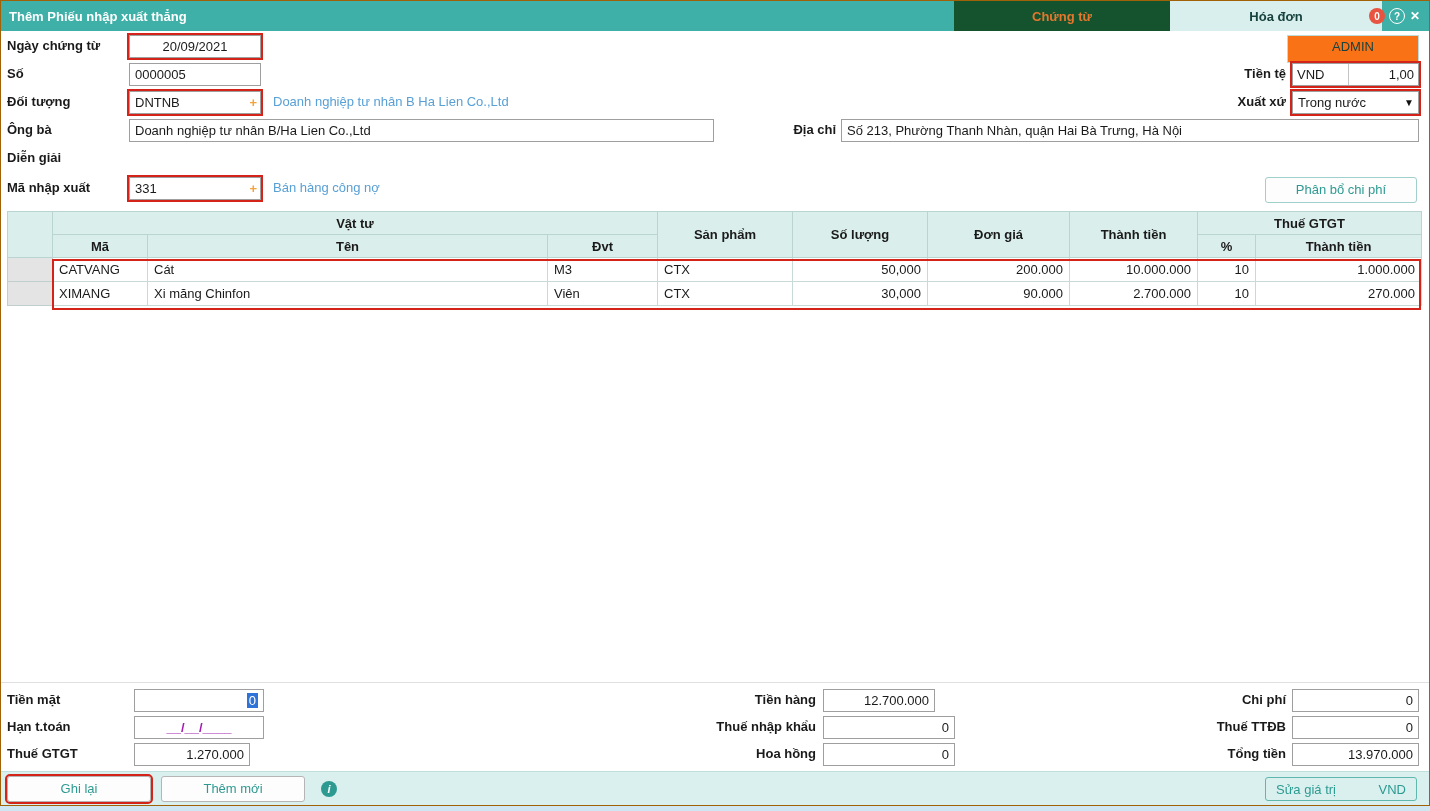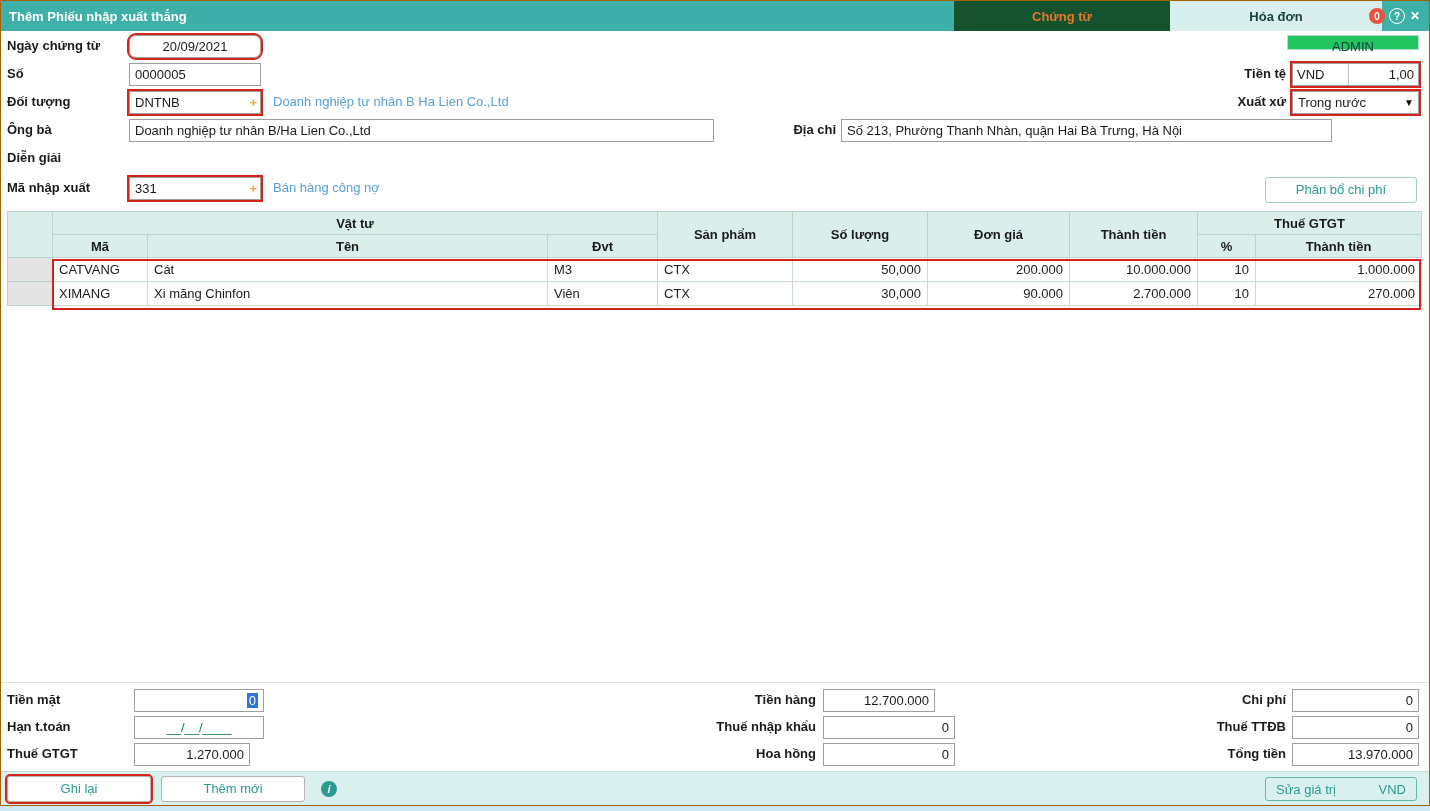--- a/index.html
+++ b/index.html
@@ -53,22 +53,22 @@
   }
   .inp-center { text-align:center; }
   .inp-right { text-align:right; }
   .red-outline { outline:2px solid #d42318; outline-offset:0; }
   .blue-text { position:absolute; line-height:24px; color:#58a0d6; white-space:nowrap; }
   .plus-icon {
     position:absolute; right:3px; top:0; line-height:21px;
     color:#f2a33c; font-weight:bold; cursor:pointer;
   }
   .admin-box {
-    position:absolute; height:15px; line-height:22px; text-align:center;
-    background:#22c55e; border:1px solid #bcdcd9; color:#17423e;
+    position:absolute; height:28px; line-height:22px; text-align:center;
+    background:#f97316; border:1px solid #bcdcd9; color:#17423e;
   }
   .currency-group {
     position:absolute; height:23px; display:flex;
     border:1px solid #9f9f9f; background:#fff;
   }
   .currency-group .cur { width:55px; padding:0 4px; line-height:21px; }
   .currency-group .rate { flex:1; padding:0 4px; line-height:21px; text-align:right; border-left:1px solid #c4c4c4; }
   .dropdown {
     position:absolute; height:23px; line-height:21px;
     border:1px solid #9f9f9f; background:#fff; padding:0 18px 0 5px; cursor:pointer;
@@ -92,21 +92,21 @@
   }
   td.sel-col { background:#e4e4e4; border:1px solid #bfcfcd; }
   td.num { text-align:right; }
   .rows-red {
     position:absolute; left:45px; right:0; top:48px; height:51px;
     border:2px solid #d42318; pointer-events:none;
   }
   
   .totals { position:absolute; left:0; right:0; top:681px; height:86px; border-top:1px solid #e0e0e0; }
   .sel-zero { background:#2f73d8; color:#fff; padding:0 2px; }
-  .muted { color:#15803d; }
+  .muted { color:#a21caf;font-weight:bold; }
   
   .footer {
     position:absolute; left:0; right:0; bottom:0; height:34px;
     background:#d9f0ee; border-top:1px solid #bfe0dc;
   }
   .footer .btn {
     position:absolute; top:4px; height:26px; line-height:24px; width:144px;
     text-align:center; background:#fdfdfd; border:1px solid #b5b5b5; border-radius:3px;
     color:#2d9a92; cursor:pointer;
   }
@@ -135,21 +135,21 @@
     <span>Chứng từ</span>
   </div>
   <div class="tab tab-inactive">
     <span>Hóa đơn</span>
   </div>
   <div class="badge">0</div>
   <div class="help-btn">?</div>
   <div class="close-btn">✕</div>
 
   <div class="lbl" style="left:6px; top:33px;">Ngày chứng từ</div>
-  <div class="inp inp-center red-outline" style="left:128px; top:34px; width:132px;border-radius:7px;">20/09/2021</div>
+  <div class="inp inp-center red-outline" style="left:128px; top:34px; width:132px;">20/09/2021</div>
   <div class="admin-box" style="left:1286px; top:34px; width:132px;">ADMIN</div>
 
   <div class="lbl" style="left:6px; top:61px;">Số</div>
   <div class="inp" style="left:128px; top:62px; width:132px;">0000005</div>
   <div class="lbl lbl-r" style="left:1180px; top:61px; width:105px;">Tiền tệ</div>
   <div class="currency-group red-outline" style="left:1291px; top:62px; width:127px;">
     <span class="cur">VND</span>
     <span class="rate">1,00</span>
   </div>
 
@@ -161,21 +161,21 @@
   <div class="blue-text" style="left:272px; top:89px;">Doanh nghiệp tư nhân B Ha Lien Co.,Ltd</div>
   <div class="lbl lbl-r" style="left:1180px; top:89px; width:105px;">Xuất xứ</div>
   <div class="dropdown red-outline" style="left:1291px; top:90px; width:127px;">
     <span>Trong nước</span>
     <span class="arrow">▼</span>
   </div>
 
   <div class="lbl" style="left:6px; top:117px;">Ông bà</div>
   <div class="inp" style="left:128px; top:118px; width:585px;">Doanh nghiệp tư nhân B/Ha Lien Co.,Ltd</div>
   <div class="lbl lbl-r" style="left:725px; top:117px; width:110px;">Địa chỉ</div>
-  <div class="inp" style="left:840px; top:118px; width:491px;">Số 213, Phường Thanh Nhàn, quận Hai Bà Trưng, Hà Nội</div>
+  <div class="inp" style="left:840px; top:118px; width:578px;">Số 213, Phường Thanh Nhàn, quận Hai Bà Trưng, Hà Nội</div>
 
   <div class="lbl" style="left:6px; top:145px;">Diễn giải</div>
 
   <div class="lbl" style="left:6px; top:175px;">Mã nhập xuất</div>
   <div class="inp red-outline" style="left:128px; top:176px; width:132px; padding-right:16px;">
     <span>331</span>
     <span class="plus-icon">+</span>
   </div>
   <div class="blue-text" style="left:272px; top:175px;">Bán hàng công nợ</div>
   <div class="btn-teal" style="left:1264px; top:176px; width:152px;">Phân bổ chi phí</div>

